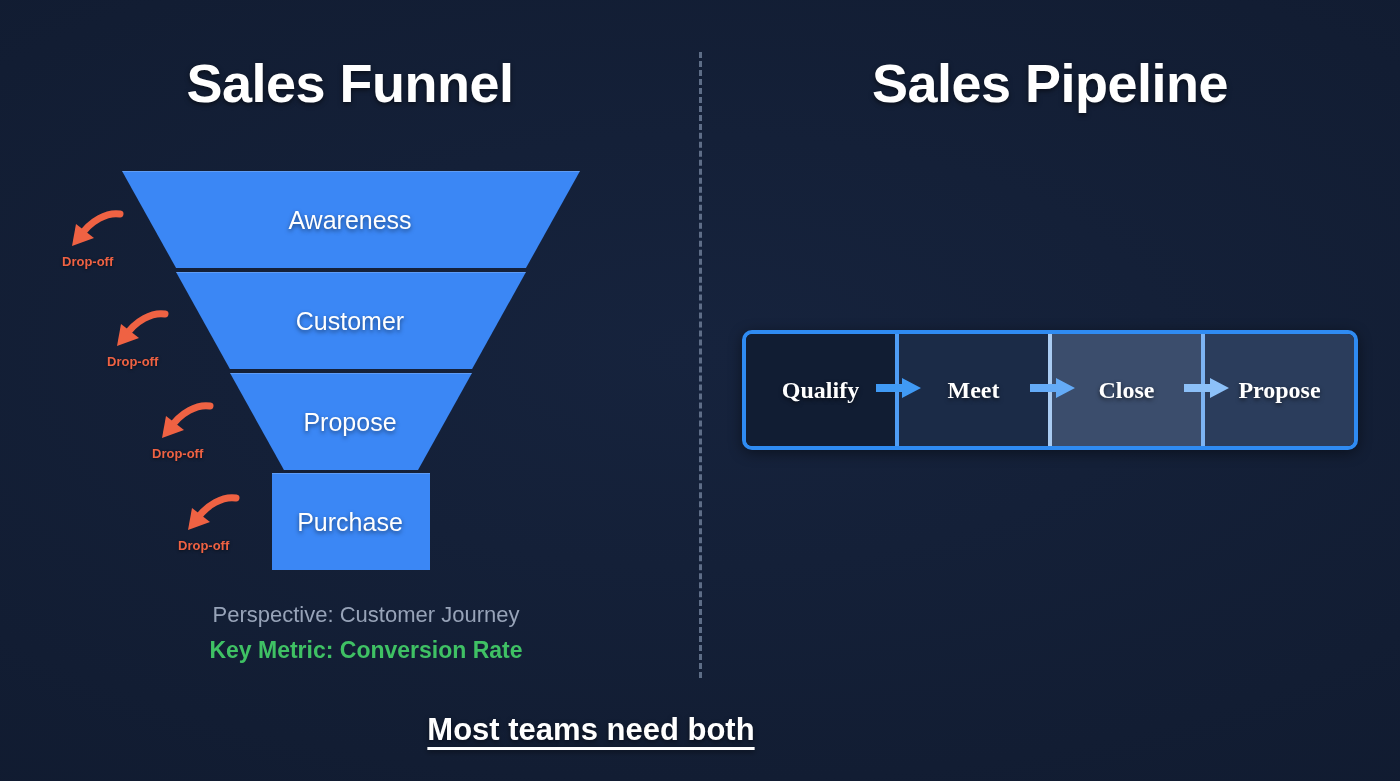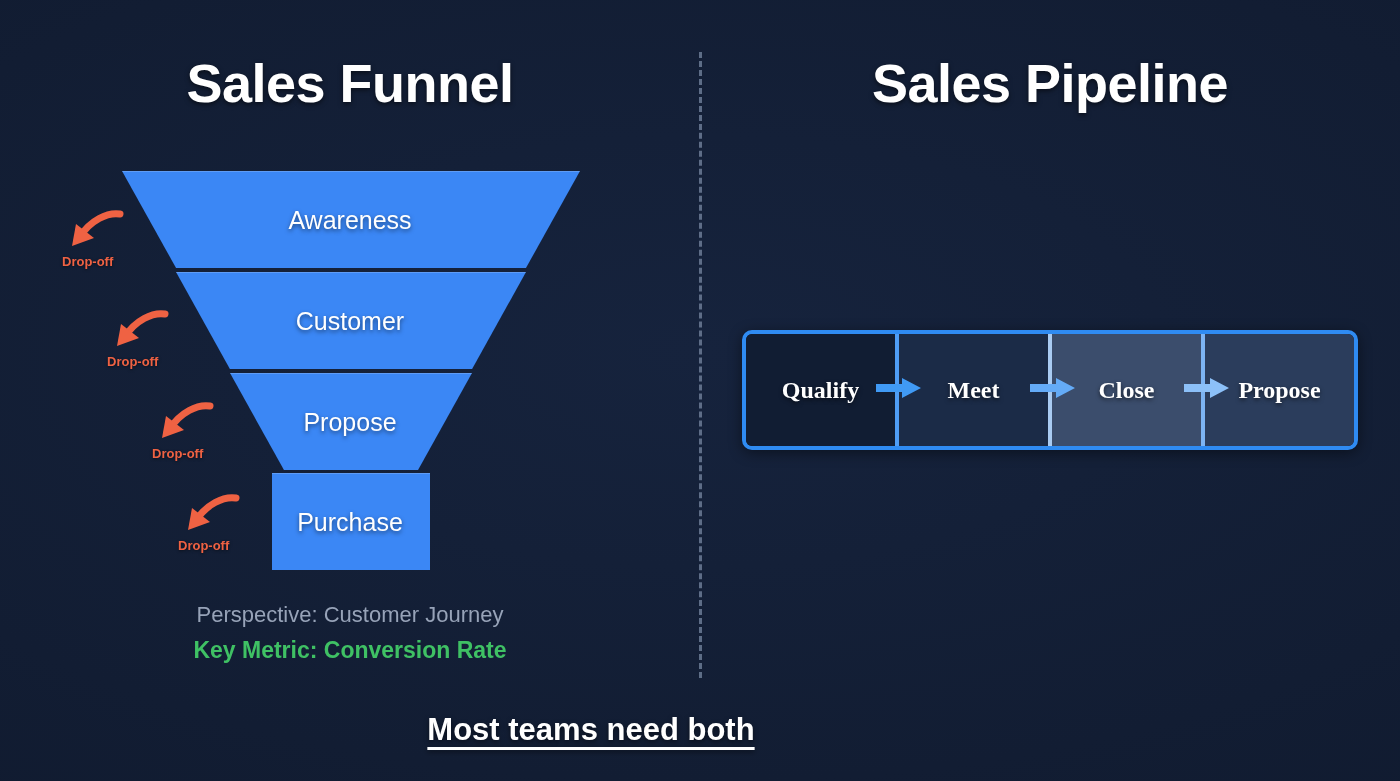--- a/index.html
+++ b/index.html
@@ -156,20 +156,21 @@
   }
   #arrow-a { left: 153px; }
   #arrow-b { left: 307px; }
   #arrow-c { left: 461px; }
 
   
   .meta {
     position: absolute;
     width: 700px;
     text-align: center;
+    padding-left: 16px;
   }
   #meta-left  { left: 0;    top: 602px; }
   #meta-right { left: 700px; top: 602px; }
   .meta-perspective {
     display: block;
     font-size: 22px;
     color: #97a3b8;
     white-space: nowrap;
     margin-bottom: 9px;
   }

